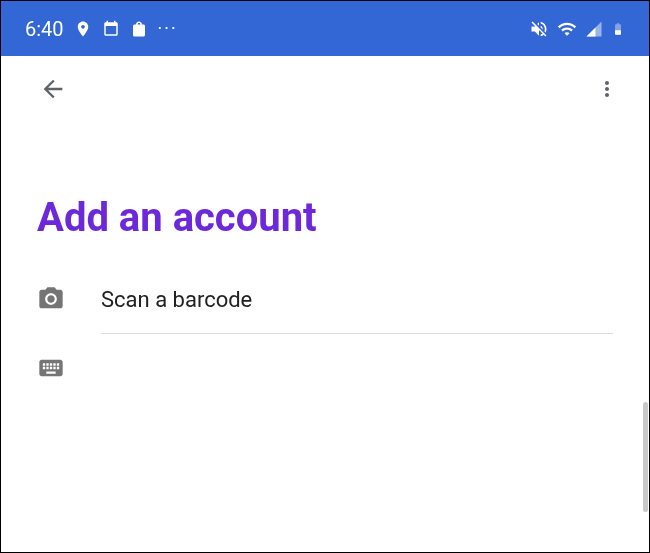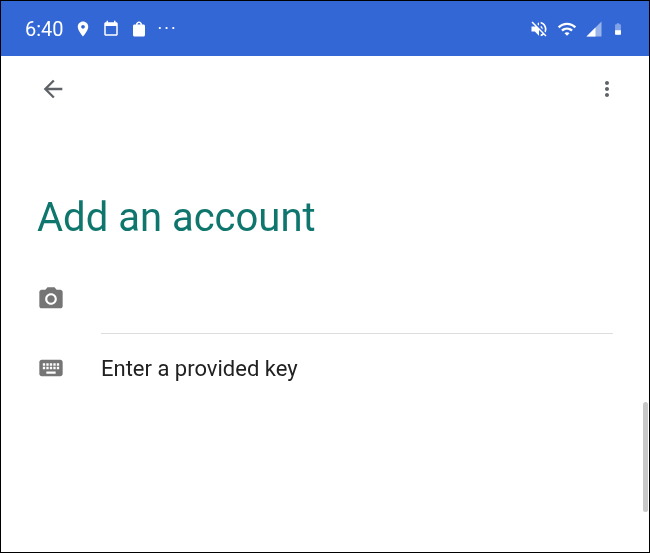--- a/index.html
+++ b/index.html
@@ -57,22 +57,22 @@
     }
     .more-button {
       cursor: pointer;
       padding: 8px;
     }
     .content {
       padding: 68px 36px 0 36px;
     }
     .page-title {
       font-size: 40px;
-      font-weight: 400;
-      color: #0f766e;
+      font-weight: 700;
+      color: #6d28d9;
       margin-bottom: 24px;
     }
     .page-subtitle {
       font-size: 22px;
       font-weight: 400;
       color: #212121;
       line-height: 1.6;
       margin-bottom: 36px;
     }
     .option-item {
@@ -178,27 +178,27 @@
 
 <div class="content">
   <h1 class="page-title">Add an account</h1>
 
   <div class="option-item">
     <span class="option-icon">
       <svg width="28" height="28" viewBox="0 0 24 24" fill="#757575">
           <path d="M12 15.2c1.77 0 3.2-1.43 3.2-3.2s-1.43-3.2-3.2-3.2-3.2 1.43-3.2 3.2 1.43 3.2 3.2 3.2zM9 2L7.17 4H4c-1.1 0-2 .9-2 2v12c0 1.1.9 2 2 2h16c1.1 0 2-.9 2-2V6c0-1.1-.9-2-2-2h-3.17L15 2H9zm3 15c-2.76 0-5-2.24-5-5s2.24-5 5-5 5 2.24 5 5-2.24 5-5 5z"></path>
         </svg>
     </span>
+    <span class="option-label">Scan a barcode</span>
   </div>
 
   <hr class="option-divider">
 
   <div class="option-item">
     <span class="option-icon">
       <svg width="28" height="28" viewBox="0 0 24 24" fill="#757575">
           <path d="M20 5H4c-1.1 0-2 .9-2 2v10c0 1.1.9 2 2 2h16c1.1 0 2-.9 2-2V7c0-1.1-.9-2-2-2zm-9 3h2v2h-2V8zm0 3h2v2h-2v-2zM8 8h2v2H8V8zm0 3h2v2H8v-2zm-1 2H5v-2h2v2zm0-3H5V8h2v2zm9 7H8v-2h8v2zm0-4h-2v-2h2v2zm0-3h-2V8h2v2zm3 3h-2v-2h2v2zm0-3h-2V8h2v2z"></path>
         </svg>
     </span>
-    <span class="option-label">Enter a provided key</span>
   </div>
 </div>
 
 <div class="scrollbar-hint"></div>
 
 </body></html>

